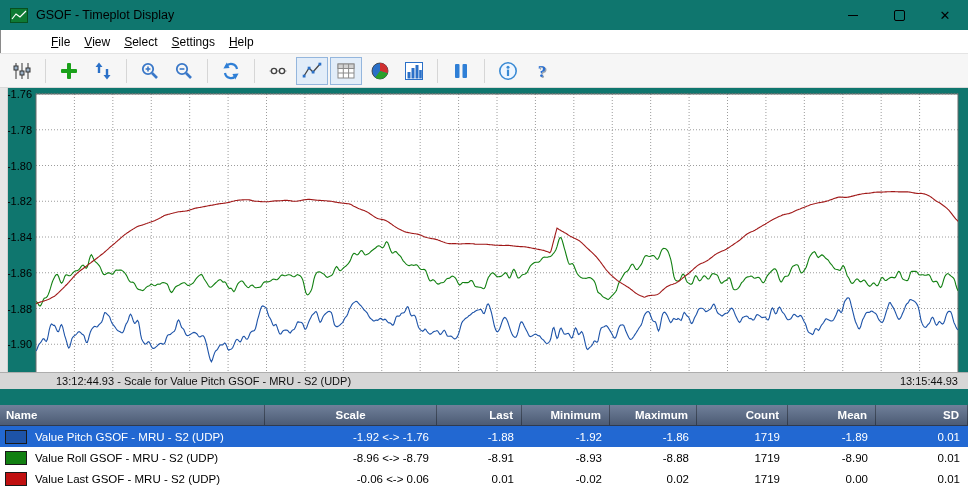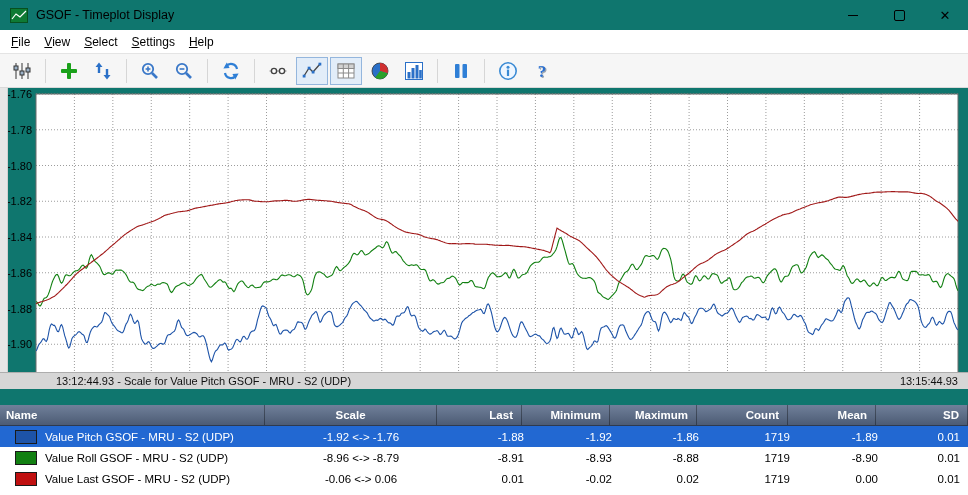--- a/index.html
+++ b/index.html
@@ -13,45 +13,45 @@
   
   .titlebar{height:30px;display:flex;align-items:center;background:#0f766e;flex:0 0 auto;}
   .app-icon{margin-left:10px;display:flex;align-items:center;}
   .title{margin-left:8px;font-size:12.5px;color:#000;}
   .win-controls{margin-left:auto;display:flex;height:100%;}
   .win-btn{width:46px;height:100%;display:flex;align-items:center;justify-content:center;background:none;border:none;cursor:default;font-family:inherit;}
   .min-glyph{width:10px;height:0;border-top:1px solid #000;display:block;}
   .max-glyph{width:9px;height:9px;border:1px solid #000;border-radius:2px;display:block;}
   .close-glyph{font-size:13px;color:#000;line-height:1;}
   
-  .menubar{height:23px;display:flex;align-items:center;background:#ffffff;padding-left:4px;font-size:12px;flex:0 0 auto;}
+  .menubar{height:23px;display:flex;align-items:center;background:#ffffff;padding-left:4px;font-size:12px;flex:0 0 auto;margin-left:40px;}
   .menu-item{padding:3px 7px;color:#000;cursor:default;}
   
   .toolbar{height:35px;box-sizing:border-box;background:#f6f6f6;border-top:1px solid #e4e4e4;border-bottom:1px solid #d9d9d9;display:flex;align-items:center;padding-left:6px;gap:2px;flex:0 0 auto;}
   .tb-btn{width:32px;height:28px;display:flex;align-items:center;justify-content:center;background:transparent;border:1px solid transparent;padding:0;cursor:default;}
   .tb-btn.active{background:#e2edf9;border:1px solid #94b6dd;}
   .tb-sep{width:1px;height:24px;background:#d6d6d6;margin:0 5px;flex:0 0 auto;}
   
   .chart-panel{height:317px;background:#0f766e;position:relative;flex:0 0 auto;}
   .chart-left-strip{position:absolute;left:0;top:0;bottom:17px;width:7px;background:#e6e6e6;border-right:1px solid #d0d0d0;}
   #plot-svg{display:block;}
   .chart-status{position:absolute;left:0;right:0;bottom:16px;height:17px;box-sizing:border-box;background:#d6d6d6;border-top:1px solid #adadad;display:flex;align-items:center;justify-content:space-between;font-size:11px;color:#111;padding:0 10px 0 56px;}
   
   .table{height:90px;display:flex;flex-direction:column;font-size:11.5px;flex:0 0 auto;background:#fff;}
   .thead,.trow{display:grid;grid-template-columns:265px 172px 85px 88px 87px 91px 88px 1fr;}
   .thead{height:20px;background:linear-gradient(180deg,#70809a 0%,#4c5b74 100%);color:#fff;font-weight:bold;flex:0 0 auto;border-bottom:1px solid #2e3a4e;}
   .th{box-sizing:border-box;height:100%;display:flex;align-items:center;padding:0 8px;border-right:1px solid rgba(0,0,0,0.35);cursor:default;}
   .th.left{justify-content:flex-start;padding-left:6px;}
   .th.center{justify-content:center;}
   .th.num{justify-content:flex-end;}
-  .trow{height:21px;align-items:center;background:#ffffff;color:#000;cursor:default;padding-left:10px;}
+  .trow{height:21px;align-items:center;background:#ffffff;color:#000;cursor:default;}
   .trow.selected{background:#2268d2;color:#fff;}
   .td{padding:0 8px;overflow:hidden;white-space:nowrap;}
   .td.num{text-align:right;}
-  .td.center{text-align:center;}
+  .td.center{text-align:right;}
   .name-cell{display:flex;align-items:center;gap:8px;padding:0 4px 0 5px;overflow:hidden;white-space:nowrap;}
   .swatch{width:20px;height:12px;border:1px solid #1a1a1a;flex:0 0 auto;}
   .tfill{flex:1;background:#fff;}
 </style>
 </head>
 <body>
 
 <div class="titlebar">
   <span class="app-icon">
     <svg width="18" height="15" viewBox="0 0 18 15">

